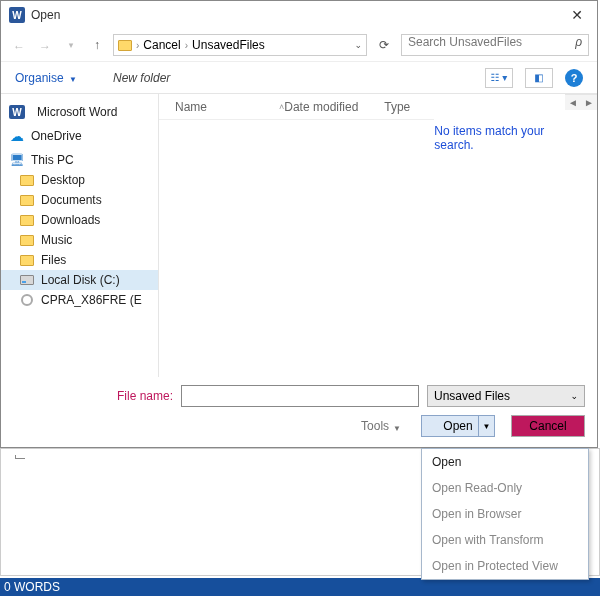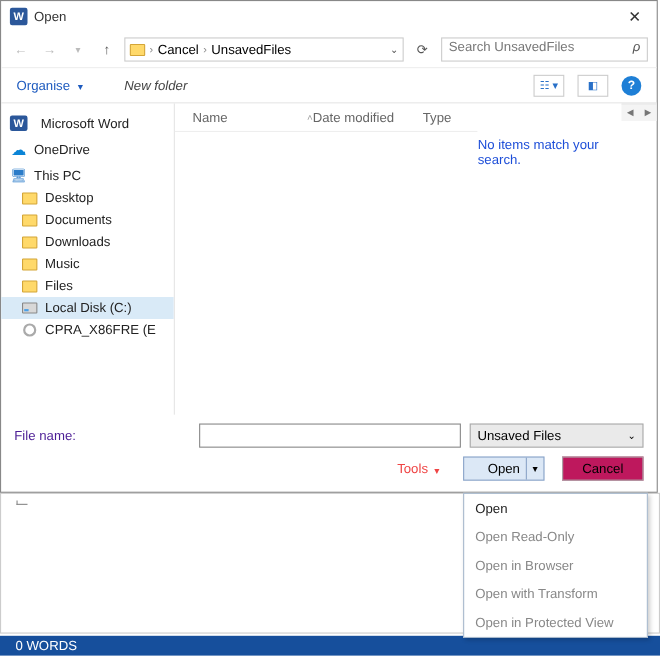--- a/index.html
+++ b/index.html
@@ -43,37 +43,37 @@
   .col-name { flex: 1; padding-left: 16px; display:flex; align-items:center; }
   .sort-caret { margin-left: 72px; font-size: 9px; color: #999; }
   .col-date { width: 100px; }
   .col-type { width: 50px; }
   .empty-msg { flex: 1; display: flex; justify-content: center; padding-top: 30px; color: #1d4ed8; }
   .hscroll { height: 16px; display: flex; align-items: center; background: #f4f4f4; border-top: 1px solid #e5e5e5; }
   .hscroll .ar { width: 16px; text-align: center; color: #777; font-size: 10px; }
   .hscroll .track { flex: 1; height: 12px; background: #ececec; position: relative; }
   .bottom { padding: 8px 12px 10px; }
   .row { display: flex; align-items: center; gap: 8px; margin-bottom: 8px; }
-  .row .lbl { width: 160px; color: #4c1d95; }
+  .row .lbl { width: 160px; text-align: right; color: #be185d; }
   .filename-input { flex: 1; height: 22px; border: 1px solid #888; background: #fff; }
   .filter-combo { width: 158px; height: 22px; border: 1px solid #aaa; background: #eaeaea; display: flex; align-items: center; padding: 0 6px; }
   .filter-combo .dd { margin-left: auto; font-size: 9px; }
   .row2 { display: flex; align-items: center; gap: 8px; }
-  .tools { margin-left: auto; color: #ef4444; display:flex; align-items:flex-end; gap:4px;}
+  .tools { margin-left: auto; color: #737373; display:flex; align-items:flex-end; gap:4px;}
   .tools .dd { font-size: 8px; }
   .open-btn { width: 74px; height: 22px; border: 1px solid #8aa4c8; background: #dce8f6; display: flex; align-items: center; justify-content: center; position: relative; margin-left: 12px; }
   .open-split { position: absolute; right: 0; top: 0; bottom: 0; width: 16px; border-left: 1px solid #8aa4c8; display: flex; align-items: center; justify-content: center; font-size: 8px; }
   .cancel-btn { width: 74px; height: 22px; border: 1px solid #aaa; background: #be185d; display: flex; align-items: center; justify-content: center; margin-left: 8px; }
   .dropdown-menu { position: absolute; left: 421px; top: 448px; width: 168px; border: 1px solid #a7b8cc; background: #fff; box-shadow: 2px 2px 4px rgba(0,0,0,0.2); z-index: 10; }
   .menu-item { padding: 6px 10px; color: #888; }
   .menu-item.enabled { color: #222; }
   .behind { position: absolute; left: 0; top: 448px; right: 0; height: 148px; z-index: 0; }
   .doc-canvas { position: absolute; inset: 0 0 20px 0; background: #fff; border: 1px solid #ccc; }
   .ruler-mark { position: absolute; left: 14px; top: 6px; width: 10px; height: 4px; border-left: 1px solid #888; border-bottom: 1px solid #888; }
-  .statusbar { position: absolute; left: 0; right: 0; bottom: 0; height: 18px; background: #164f9c; color: #fff; display: flex; align-items: center; padding: 0 14px; font-size: 11px; }
+  .statusbar { position: absolute; left: 0; right: 0; bottom: 0; height: 18px; background: #164f9c; color: #fff; display: flex; align-items: center; padding: 0 4px; font-size: 11px; }
 </style>
 </head>
 <body>
 
 <div class="behind">
   <div class="doc-canvas">
     <div class="ruler-mark"></div>
   </div>
   <div class="statusbar">
     <span>0 WORDS</span>

